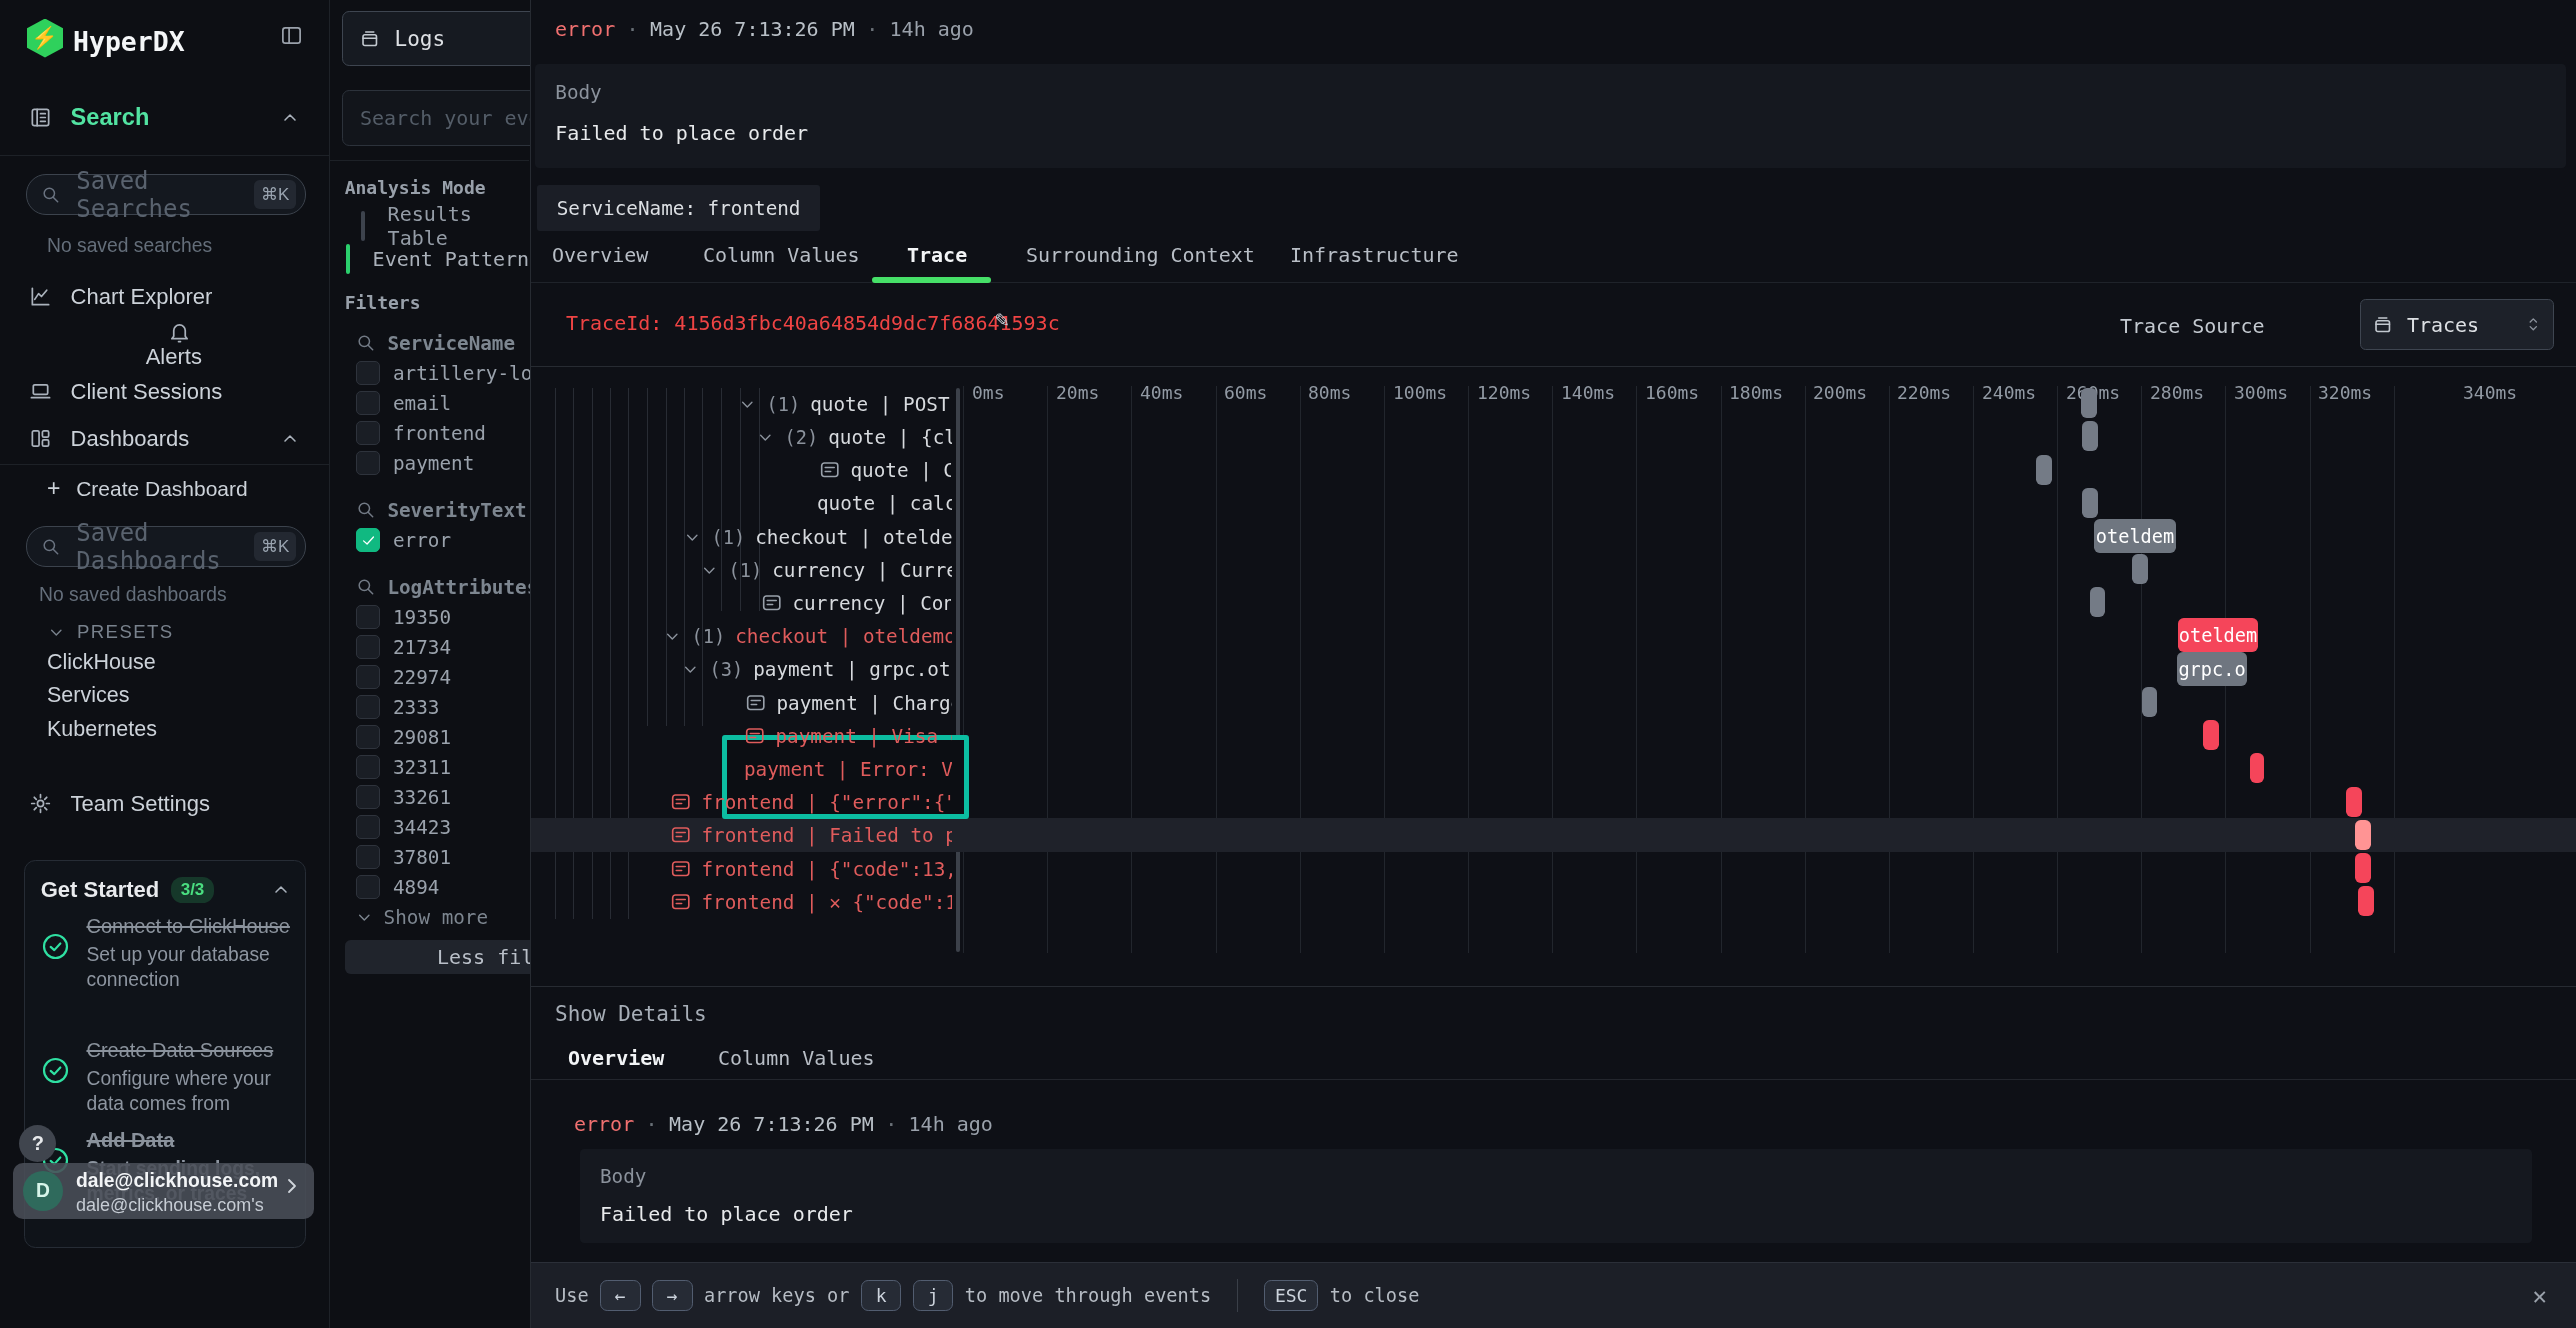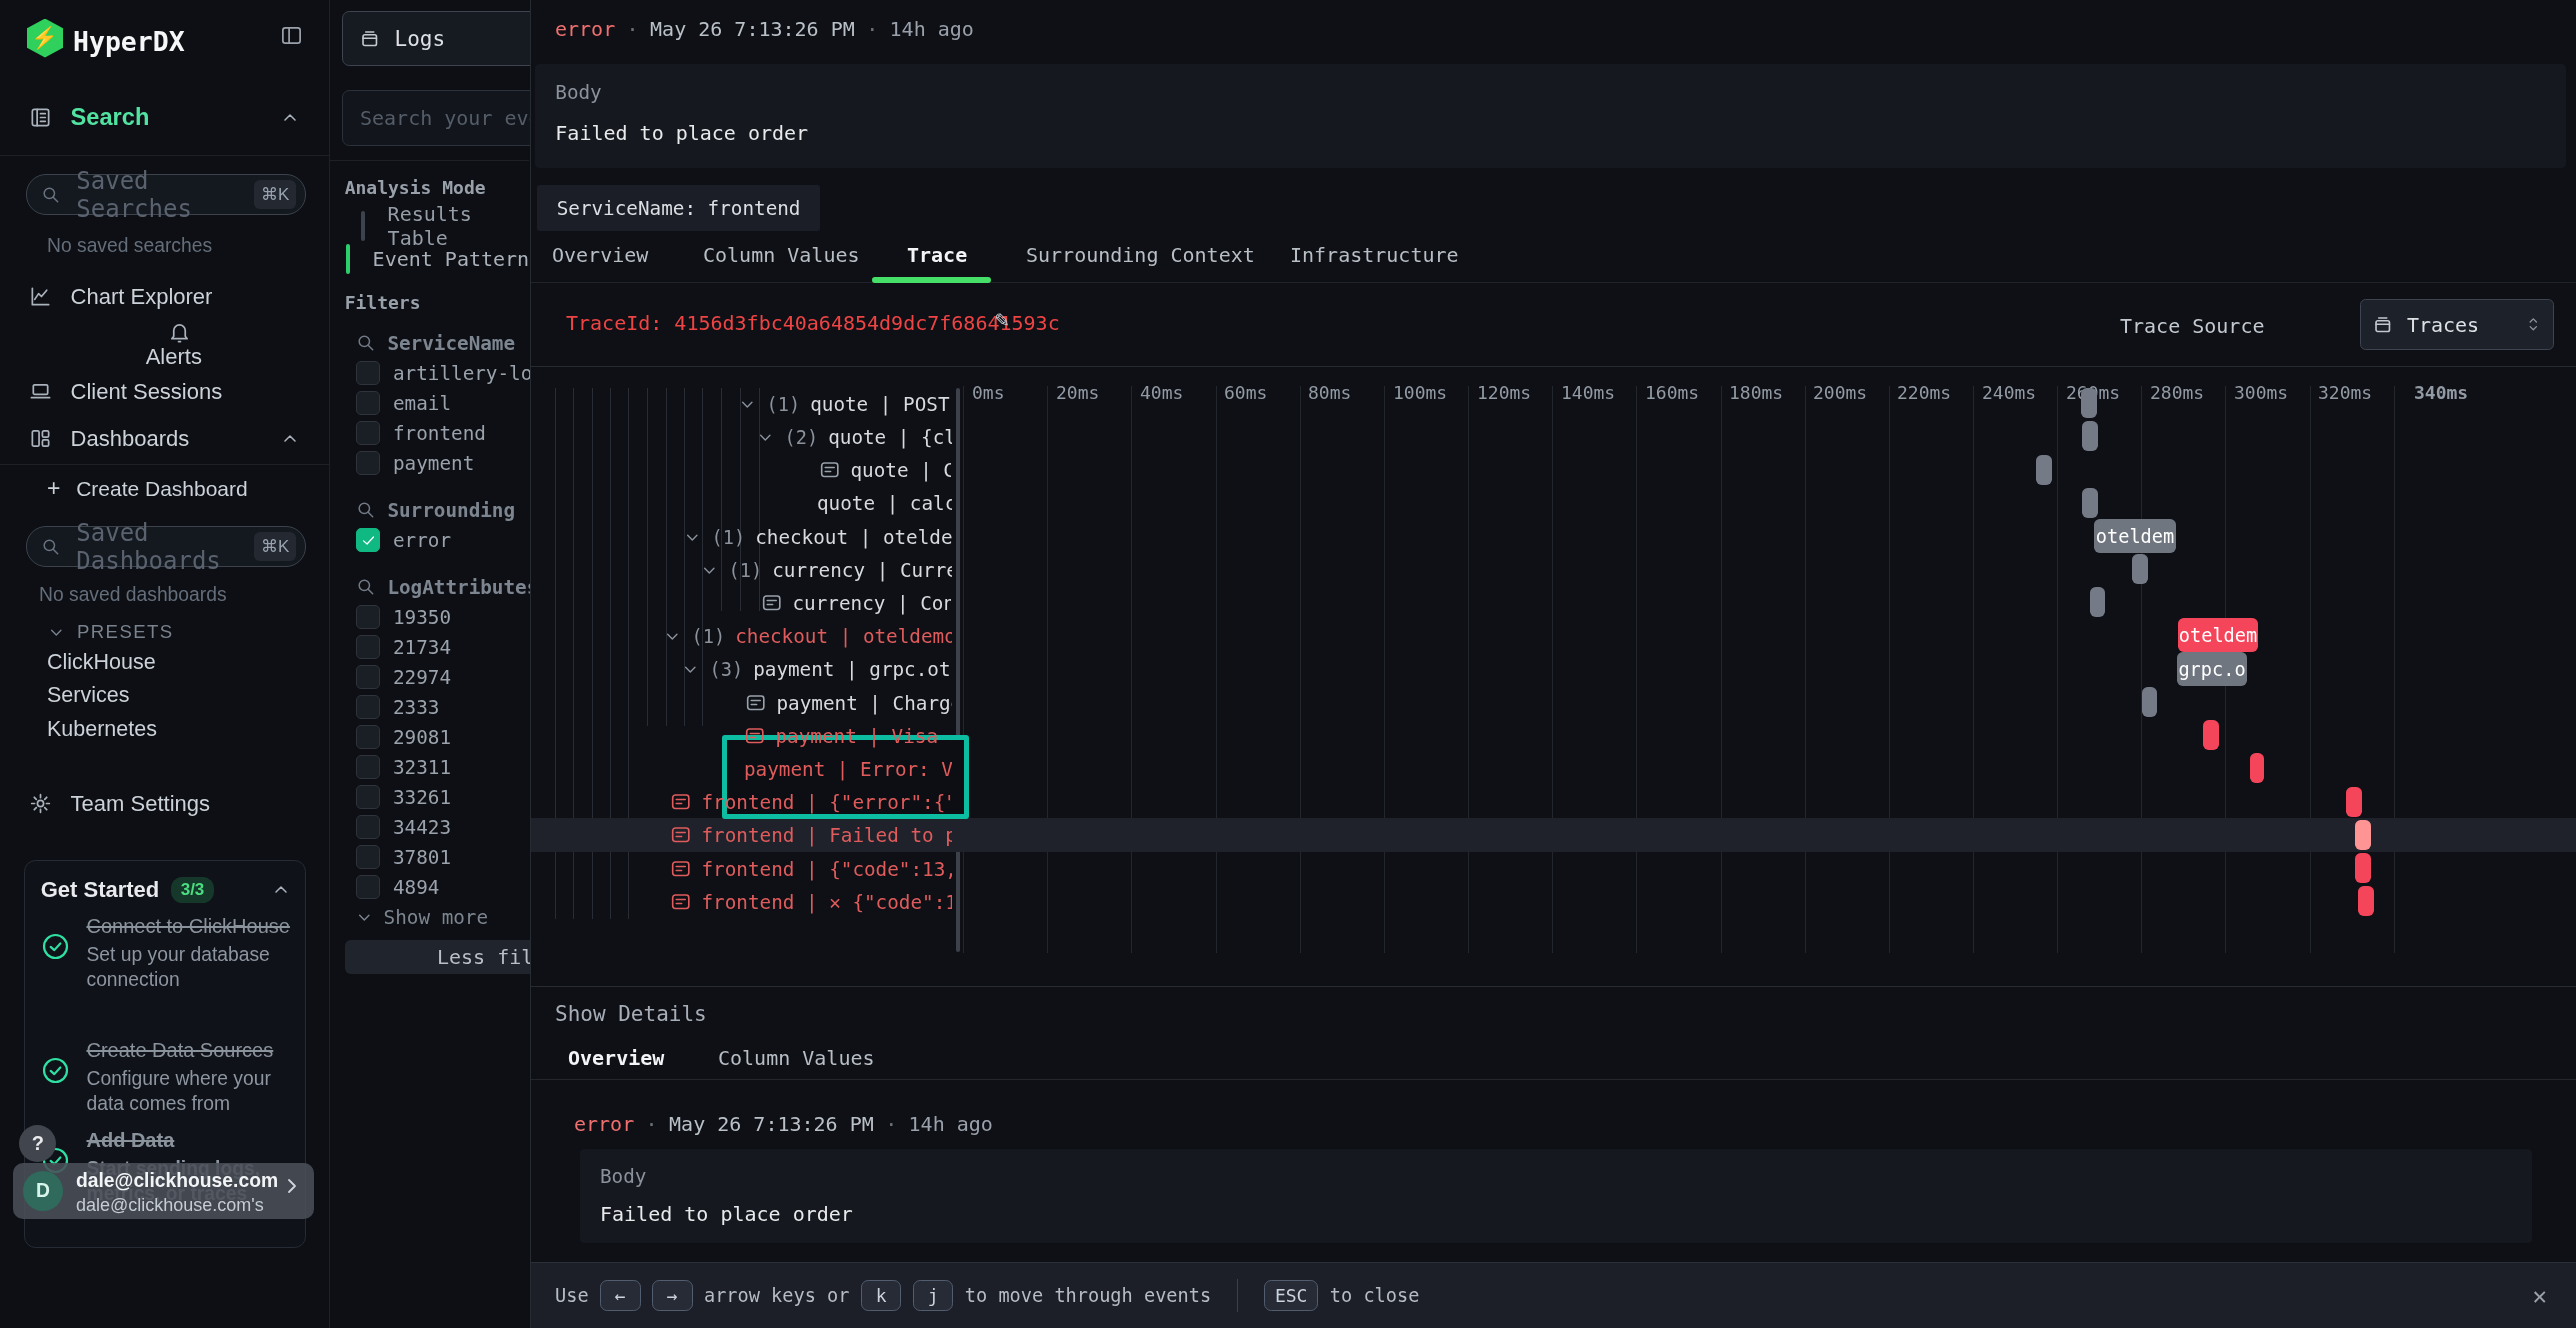--- a/index.html
+++ b/index.html
@@ -397,21 +397,21 @@
           </div>
         </div>
         <div style="margin-top: 17px;">
           <div class="fg-head">
             <span class="ic">
               <svg width="20" height="20" viewBox="0 0 24 24" fill="none" stroke="currentColor" stroke-width="1.8" stroke-linecap="round" stroke-linejoin="round">
                 <circle cx="10" cy="10" r="6.2"></circle>
                 <line x1="14.6" y1="14.6" x2="20" y2="20"></line>
               </svg>
             </span>
-            <span class="nm">Surrounding</span>
+            <span class="nm">SeverityText</span>
           </div>
           <div class="fg-item">
             <span class="cbox checked">
               <svg width="17" height="17" viewBox="0 0 24 24" fill="none" stroke="currentColor" stroke-width="1.8" stroke-linecap="round" stroke-linejoin="round">
                 <polyline points="5,12.5 10,17 19,7"></polyline>
               </svg>
             </span>
             <span class="lbl">error</span>
           </div>
         </div>
@@ -570,21 +570,21 @@
         <div class="tick" style="left: 1451px;">240ms</div>
         <div class="gridline" style="left: 1526px;"></div>
         <div class="tick" style="left: 1535px;">260ms</div>
         <div class="gridline" style="left: 1610px;"></div>
         <div class="tick" style="left: 1619px;">280ms</div>
         <div class="gridline" style="left: 1694px;"></div>
         <div class="tick" style="left: 1703px;">300ms</div>
         <div class="gridline" style="left: 1779px;"></div>
         <div class="tick" style="left: 1787px;">320ms</div>
         <div class="gridline" style="left: 1863px;"></div>
-        <div class="tick" style="left: 1883px; font-weight: bold;">340ms</div>
+        <div class="tick" style="left: 1932px;">340ms</div>
         <div class="abs" id="row-band" style="top: 452px;"></div>
         <div class="sprow" style="left: 207px; top: 21px; width: 214px;">
           <span class="chv">
             <svg width="18.6" height="18.6" viewBox="0 0 24 24" fill="none" stroke="currentColor" stroke-width="1.8" stroke-linecap="round" stroke-linejoin="round">
               <polyline points="6,9.5 12,15.5 18,9.5"></polyline>
             </svg>
           </span>
           <span class="cnt">(1)</span>
           <span class="lbl">quote | POST …</span>
         </div>

